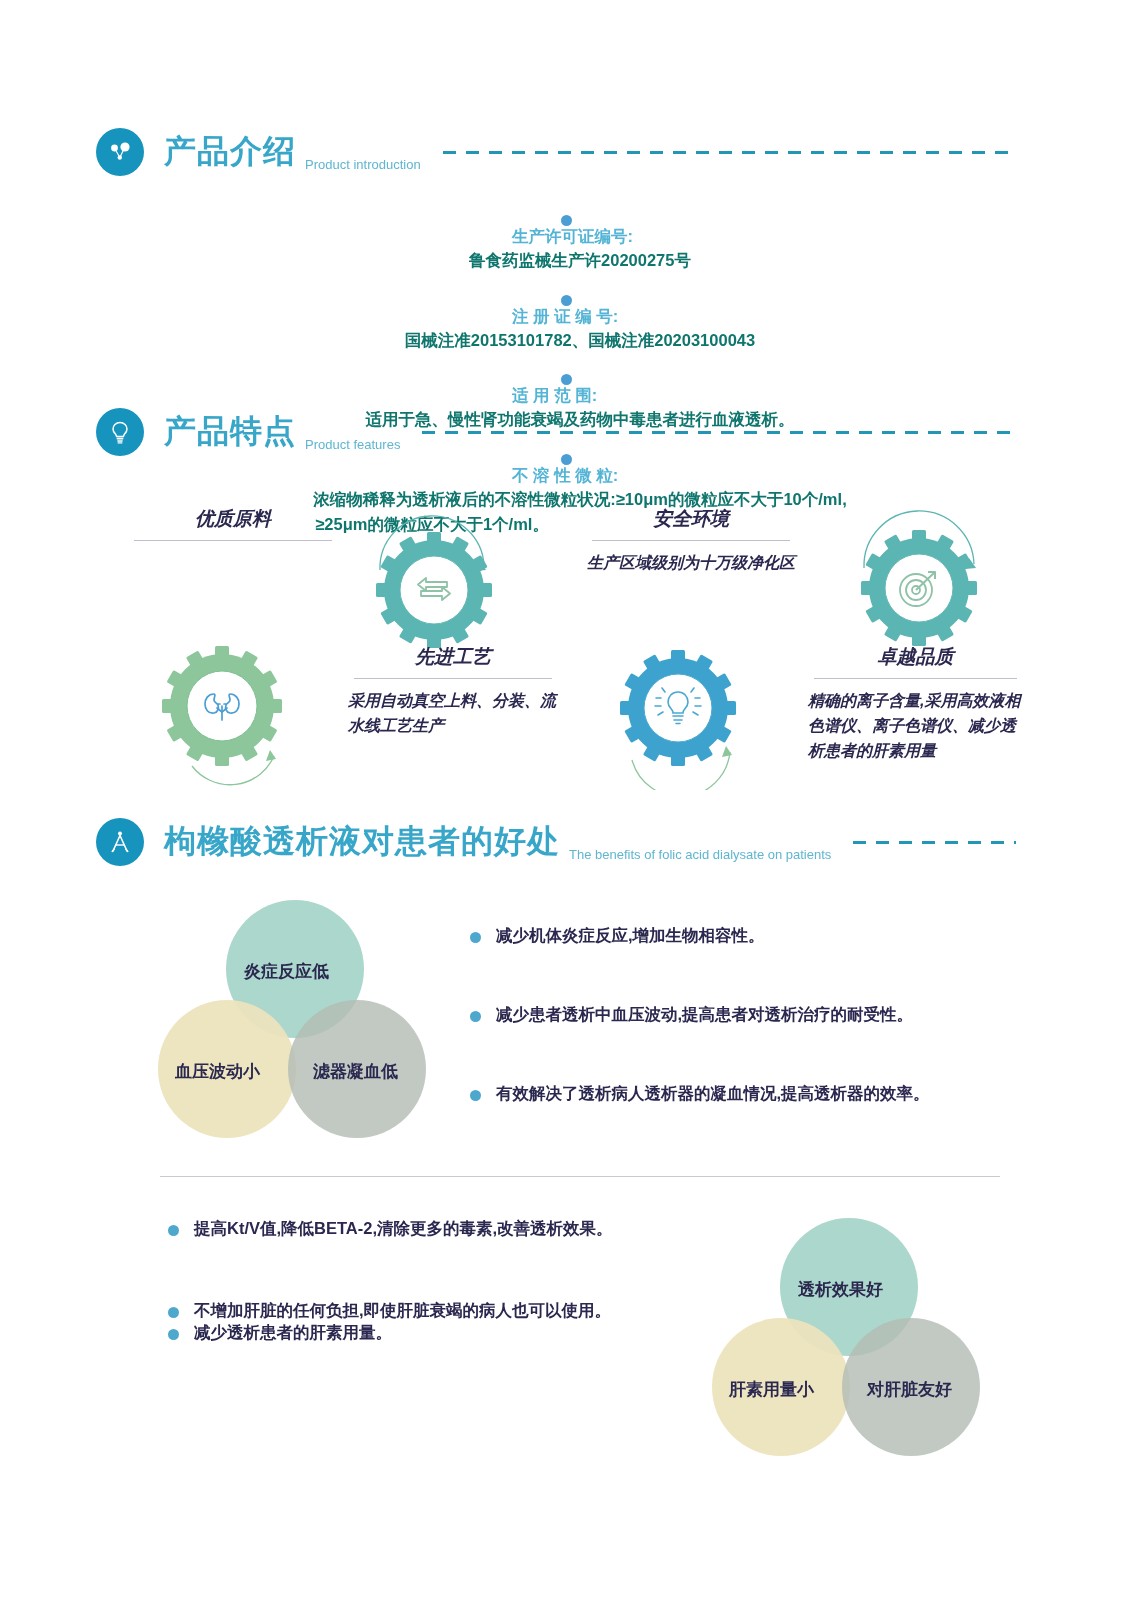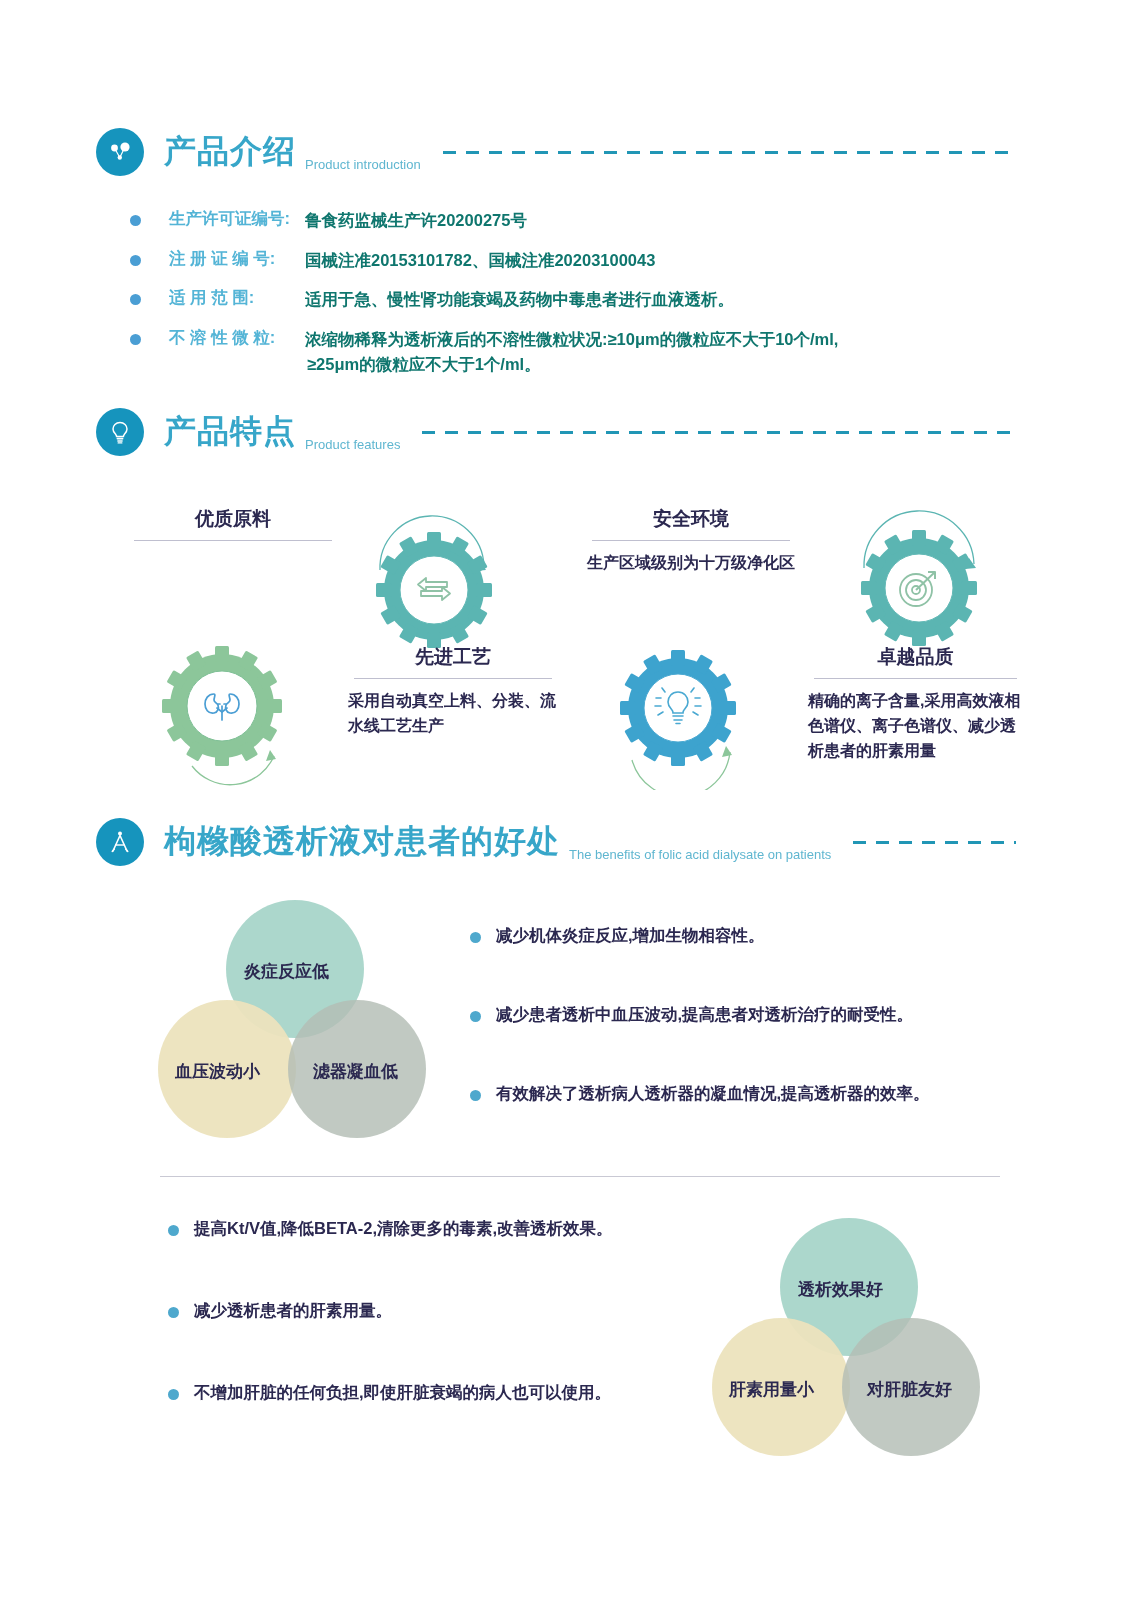--- a/index.html
+++ b/index.html
@@ -26,35 +26,35 @@
     font-size:13px; color:#5fb6d0; margin-left:9px;
     align-self:flex-end; padding-bottom:4px; white-space:nowrap;
   }
   .dash {
     height:3px; margin-left:22px; align-self:center;
     background-image:repeating-linear-gradient(to right,#2196b5 0,#2196b5 13px,rgba(0,0,0,0) 13px,rgba(0,0,0,0) 23px);
   }
 
   
   #intro-list { position:absolute; left:130px; top:208px; width:900px; }
-  .intro-row { display:flex; align-items:flex-start; margin-bottom:14px; }
+  .intro-row { display:flex; align-items:center; margin-bottom:14px;flex-direction:column; }
   .dot-blue {
     width:11px; height:11px; border-radius:50%; background:#4a9ed4;
     flex:0 0 11px; margin-top:7px; margin-right:28px;
   }
   .intro-label {
     color:#53b4d6; font-size:16.5px; font-weight:bold;
     white-space:nowrap; flex:0 0 auto; width:136px;
     letter-spacing:0px;
   }
   .intro-val { font-size:16.5px; font-weight:bold; color:#0f766e; line-height:1.55; }
   .intro-val .l2 { display:block; padding-left:2px; }
 
   
-  .feat-text { position:absolute; width:200px; text-align:center; }
+  .feat-text { position:absolute; width:200px; text-align:center;font-style:italic; }
   .feat-title { font-size:19px; font-weight:bold; color:#2b2850; padding-bottom:8px; }
   .feat-rule { height:1px; background:#bfbfcf; margin:0 6px 10px 6px; }
   .feat-body { font-size:16px; font-weight:bold; color:#2b2850; line-height:1.55; }
   .feat-body.ta-left { text-align:left; }
 
   .gearwrap { position:absolute; width:150px; height:150px; }
 
   
   .venn { position:absolute; }
   .vc { position:absolute; border-radius:50%; }
@@ -315,27 +315,27 @@
   </div>
 </div>
 
 <div id="mid-rule"></div>
 
 <div style="position:absolute; left:168px; top:1218px; width:540px;">
   <div class="ben-row" style="margin-bottom:60px;">
     <span class="dot-teal"></span>
     <span class="ben-text">提高Kt/V值,降低BETA-2,清除更多的毒素,改善透析效果。</span>
   </div>
+  <div class="ben-row">
+    <span class="dot-teal"></span>
+    <span class="ben-text">不增加肝脏的任何负担,即使肝脏衰竭的病人也可以使用。</span>
+  </div>
   <div class="ben-row" style="margin-bottom:60px;">
     <span class="dot-teal"></span>
     <span class="ben-text">减少透析患者的肝素用量。</span>
-  </div>
-  <div class="ben-row">
-    <span class="dot-teal"></span>
-    <span class="ben-text">不增加肝脏的任何负担,即使肝脏衰竭的病人也可以使用。</span>
   </div>
 </div>
 
 <div class="venn" style="left:712px; top:1218px; width:300px; height:250px;">
   <div class="vc" style="left:68px; top:0px;   width:138px; height:138px; background:#a8d5c9; opacity:.95;"></div>
   <div class="vc" style="left:0px;  top:100px; width:138px; height:138px; background:#ece3bd; opacity:.95;"></div>
   <div class="vc" style="left:130px;top:100px; width:138px; height:138px; background:#b3bdb5; opacity:.82;"></div>
   <div class="vlabel" style="left:86px; top:60px;">透析效果好</div>
   <div class="vlabel" style="left:17px; top:160px;">肝素用量小</div>
   <div class="vlabel" style="left:155px;top:160px;">对肝脏友好</div>

